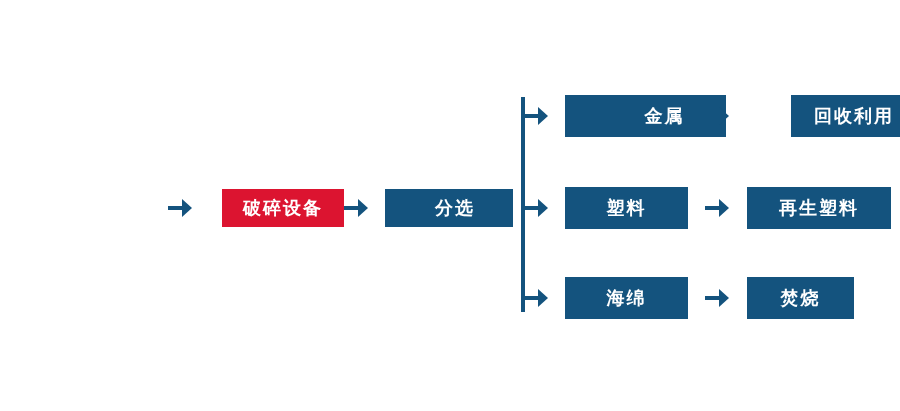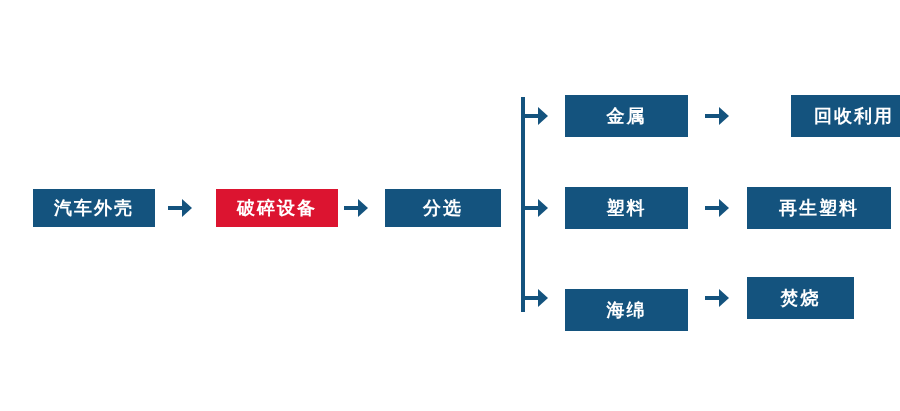--- a/index.html
+++ b/index.html
@@ -62,58 +62,55 @@
     width: 4px;
     height: 215px;
     background: var(--connector, #14537E);
   }
 </style>
 </head>
 <body>
 
 <div class="canvas">
 
-  <div class="node" style="left:33px; top:189px; width:122px; height:38px;">
-    <span>汽车外壳</span>
-  </div>
 
   <span class="harrow" style="left:168px; top:199px;"></span>
 
-  <div class="node red" style="left:216px; top:189px; width:122px; height:38px;">
+  <div class="node red" style="left:222px; top:189px; width:122px; height:38px;">
     <span>破碎设备</span>
   </div>
 
   <span class="harrow" style="left:344px; top:199px;"></span>
 
-  <div class="node" style="left:385px; top:189px; width:116px; height:38px;">
+  <div class="node" style="left:385px; top:189px; width:116px; height:38px;padding-left:12px;">
     <span>分选</span>
   </div>
 
   <div class="vline"></div>
 
   <span class="harrow" style="left:524px; top:107px;"></span>
-  <div class="node" style="left:565px; top:95px; width:123px; height:42px;">
+  <div class="node" style="left:565px; top:95px; width:123px; height:42px;padding-left:38px;">
     <span>金属</span>
   </div>
   <span class="harrow" style="left:705px; top:107px;"></span>
   <div class="node" style="left:747px; top:95px; width:126px; height:42px;margin-left:44px;">
     <span>回收利用</span>
   </div>
 
   <span class="harrow" style="left:524px; top:199px;"></span>
   <div class="node" style="left:565px; top:187px; width:123px; height:42px;text-align:center;">
     <span>塑料</span>
   </div>
   <span class="harrow" style="left:705px; top:199px;"></span>
   <div class="node" style="left:747px; top:187px; width:144px; height:42px;">
     <span>再生塑料</span>
   </div>
 
   <span class="harrow" style="left:524px; top:289px;"></span>
-  <div class="node" style="left:565px; top:277px; width:123px; height:42px;margin-top:12px;">
+  <div class="node" style="left:565px; top:277px; width:123px; height:42px;">
     <span>海绵</span>
   </div>
   <span class="harrow" style="left:705px; top:289px;"></span>
   <div class="node" style="left:747px; top:277px; width:107px; height:42px;">
     <span>焚烧</span>
   </div>
 
 </div>
 
 </body></html>

